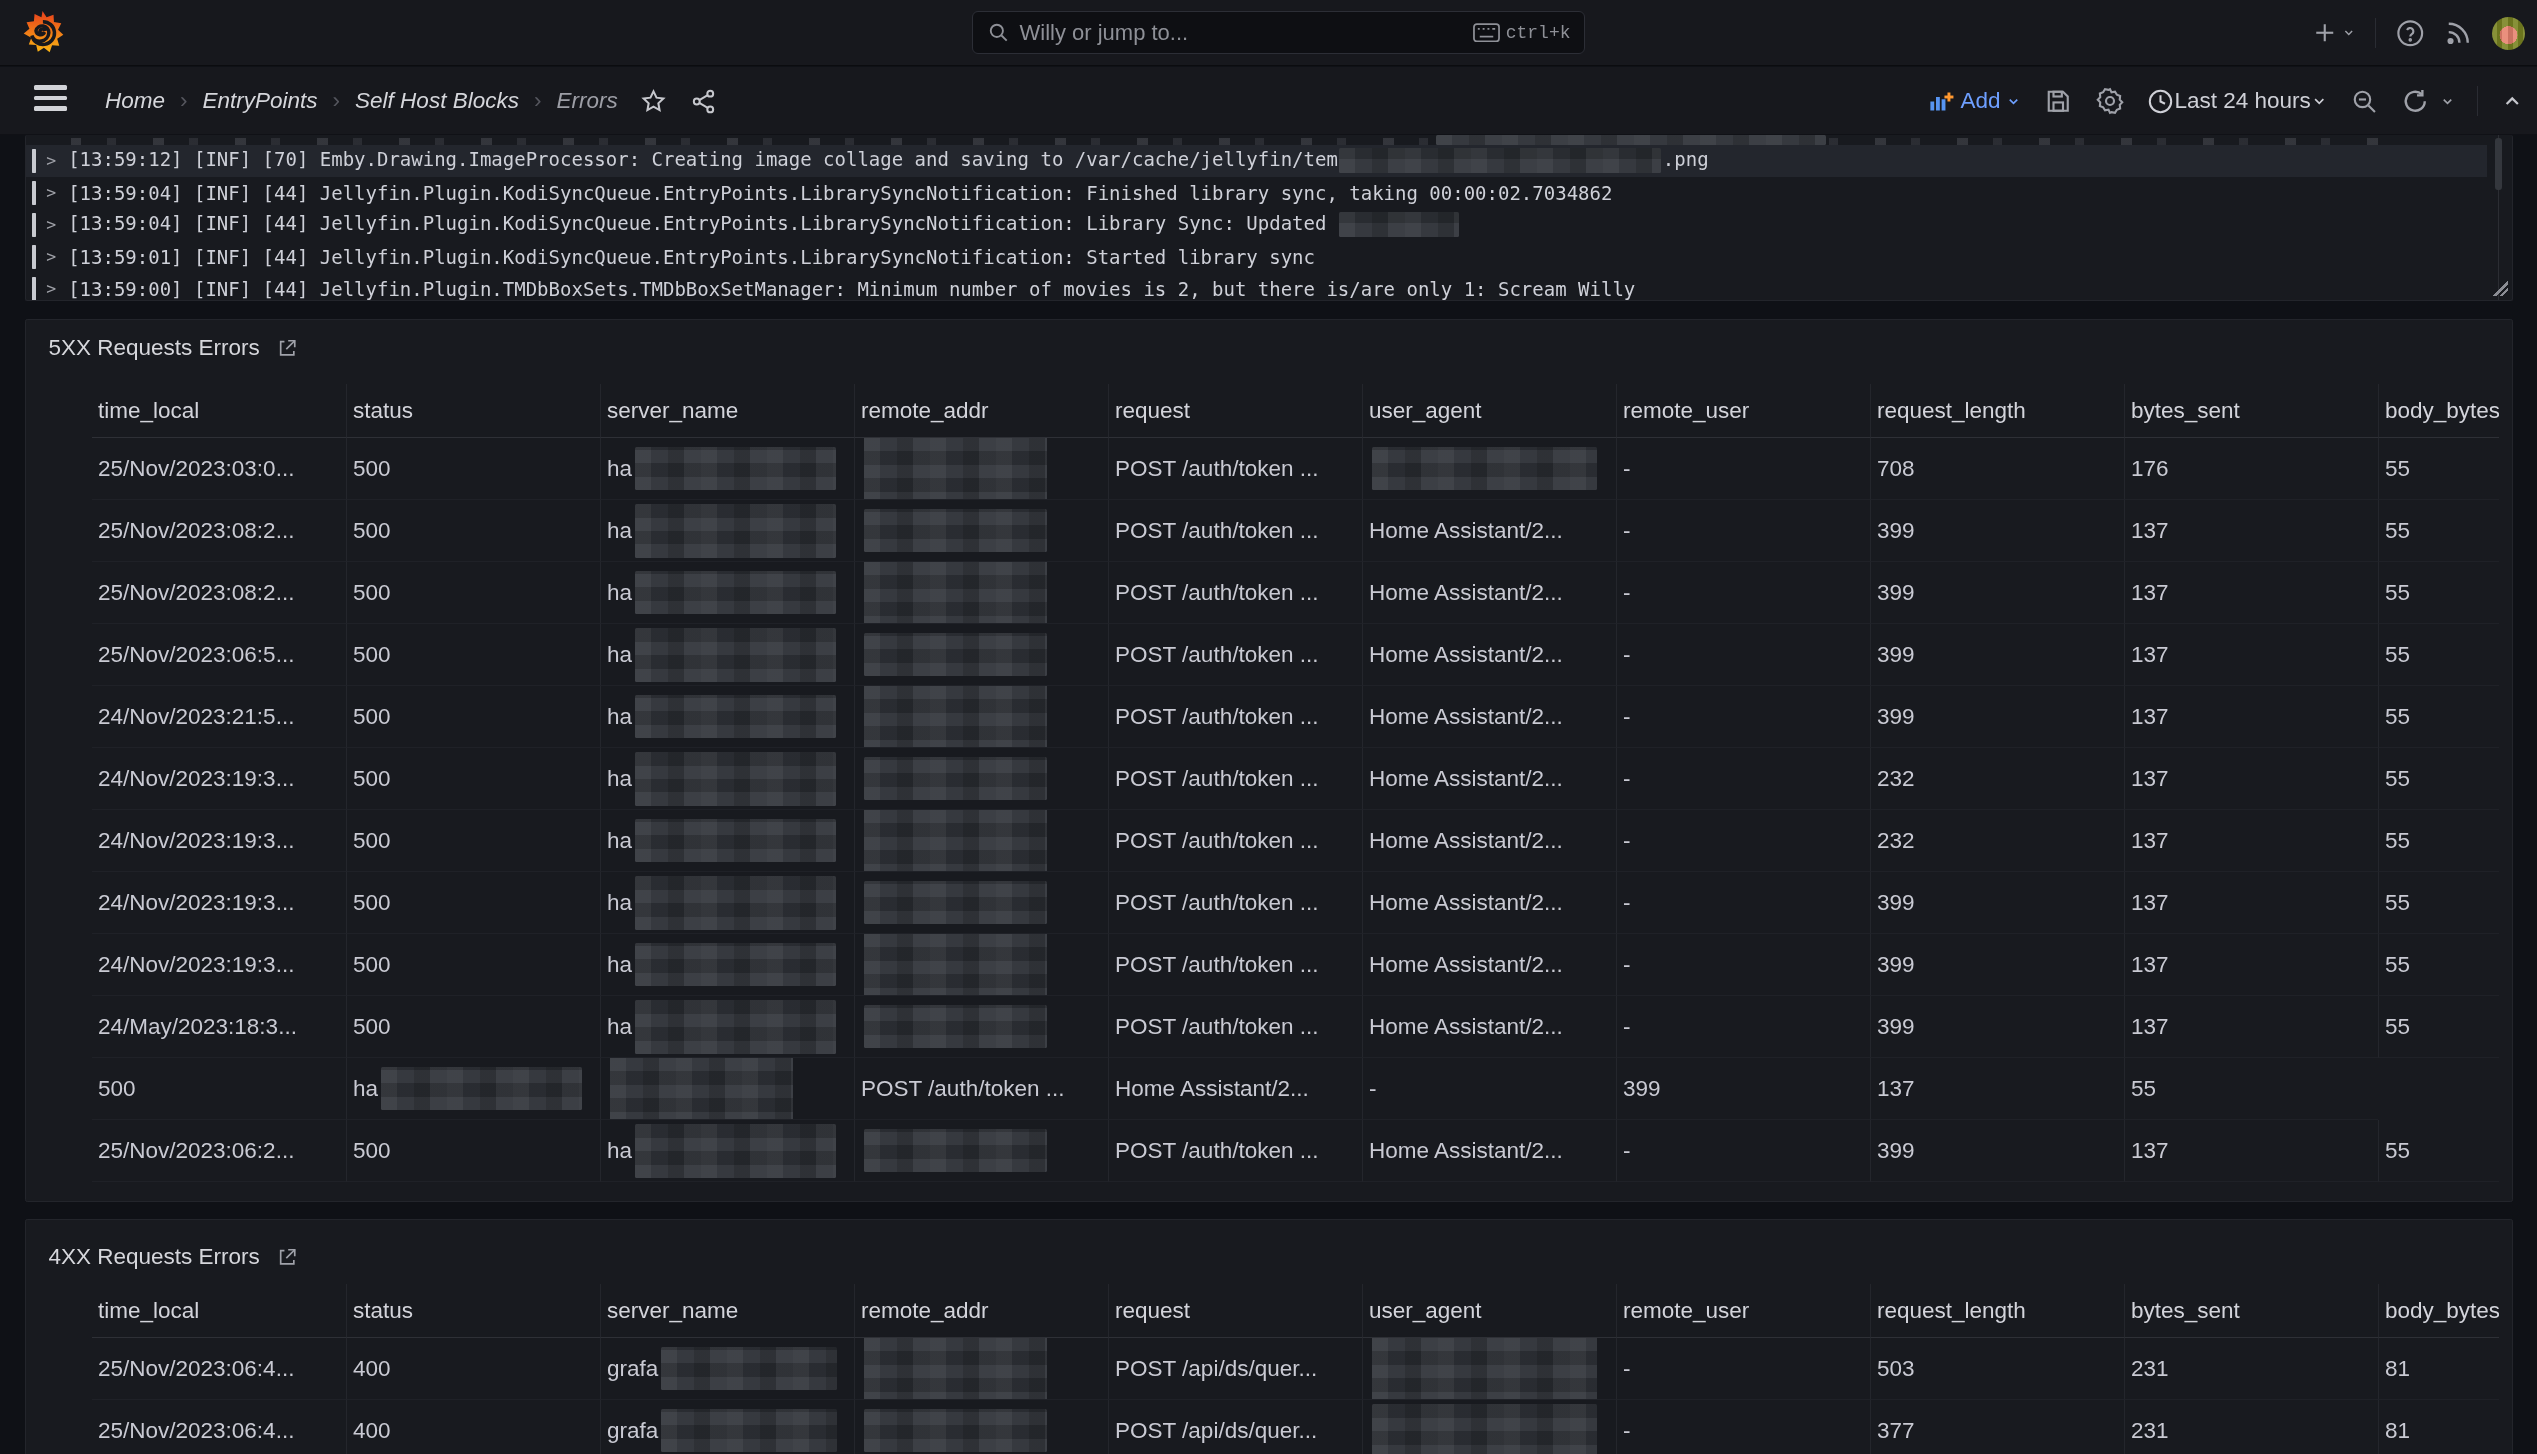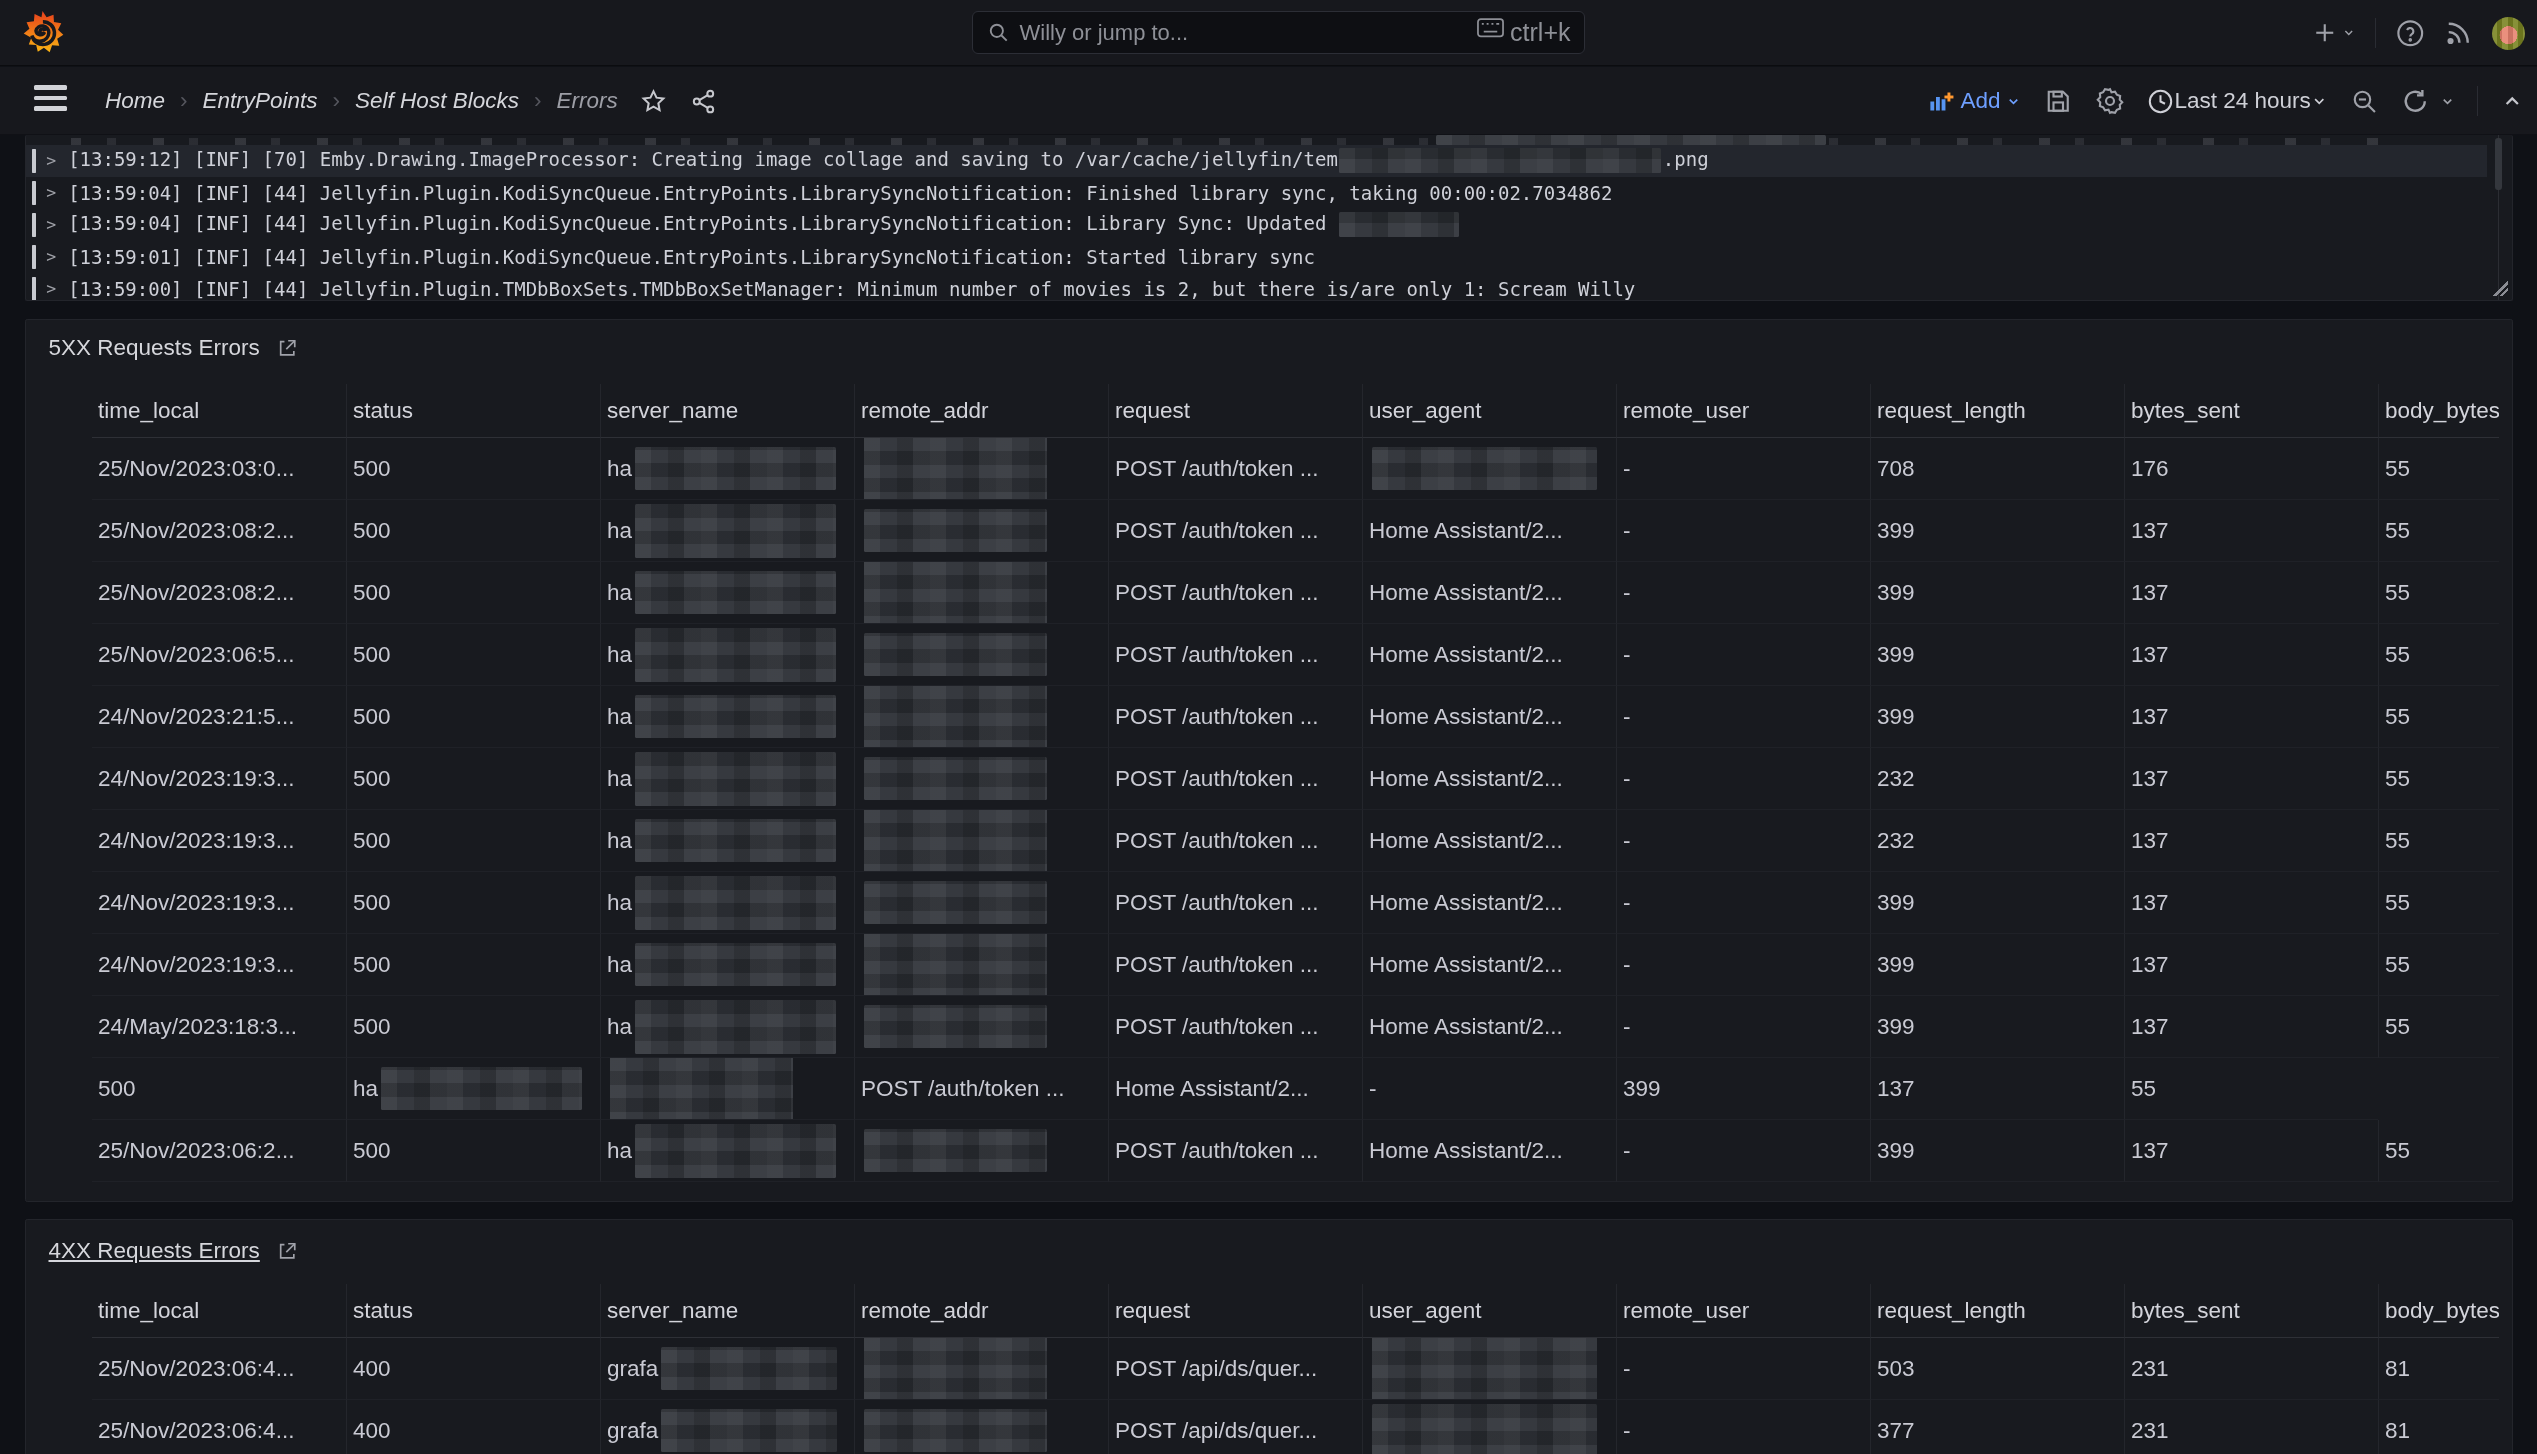--- a/index.html
+++ b/index.html
@@ -8,21 +8,21 @@
   .abs { position:absolute; }
 
   
   #topbar { position:absolute; left:0; top:0; width:2538px; height:66px; background:#17181d; border-bottom:0.7px solid #0b0c0f; }
   #navbar { position:absolute; left:0; top:67px; width:2538px; height:68px; background:#17181d; border-bottom:0.7px solid #101116; }
 
   #searchbox { position:absolute; left:972px; top:11.2px; width:613px; height:43px;
                background:#0e0f13; border:0.7px solid #2c2e36; border-radius:6px;
                display:flex; align-items:center; padding:0 13.5px; cursor:text; }
   #searchbox .ph { color:#8e9097; font-size:22px; margin-left:10.5px; flex:1; }
-  #searchbox .kbd { display:flex; align-items:flex-start; gap:6px; color:#8e9097; font-size:25px; }
+  #searchbox .kbd { display:flex; align-items:flex-start; gap:6px; color:#8e9097; font-size:18px;font-family:Liberation Mono, monospace; }
 
   .tb-icons { position:absolute; right:13.5px; top:0; height:66px; display:flex; align-items:center; gap:19.5px; }
   .icon-btn { display:flex; align-items:center; justify-content:center; color:#9fa1a9; cursor:pointer; }
   .vdiv { width:0.7px; height:30px; background:#2a2c33; }
 
   
   #hamburger { position:absolute; left:34px; top:18px; width:33px; height:30px; cursor:pointer; }
   #hamburger i { display:block; width:33px; height:4.5px; background:#d2d3d8; border-radius:1.5px; margin-bottom:6px; }
 
   #breadcrumb { position:absolute; left:105px; top:0; height:68px; display:flex; align-items:center; font-size:22.5px; }
@@ -478,21 +478,21 @@
         <div class="cell">Home Assistant/2...</div>
         <div class="cell">-</div>
         <div class="cell">399</div>
         <div class="cell">137</div>
         <div class="cell">55</div>
       </div>
     </div>
 </section>
 
 <section class="panel" id="panel4xx">
-  <div class="panel-title" style="top:18px;text-decoration:underline;">
+  <div class="panel-title" style="top:24px;">
     <span>4XX Requests Errors</span>
     <svg class="ext" width="22.5" height="22.5" viewBox="0 0 24 24" fill="none" stroke="currentColor" stroke-width="1.8">
       <path d="M9 5H5v14h14v-4"></path>
         <polyline points="13,4 20,4 20,11"></polyline>
         <line x1="20" y1="4" x2="11" y2="13"></line>
     </svg>
   </div>
   <div class="tbl">
       <div class="trow head">
         <div class="cell">time_local</div>

